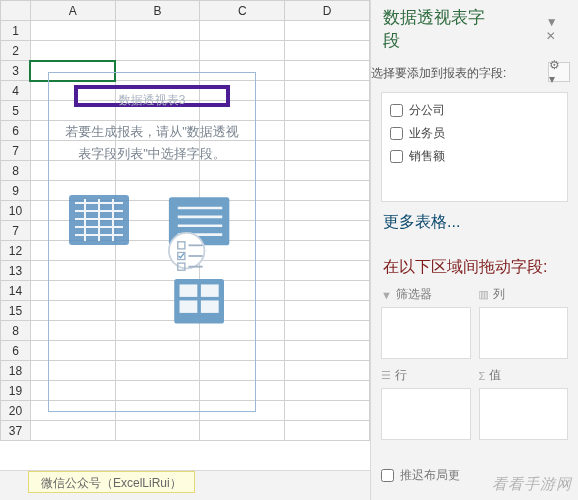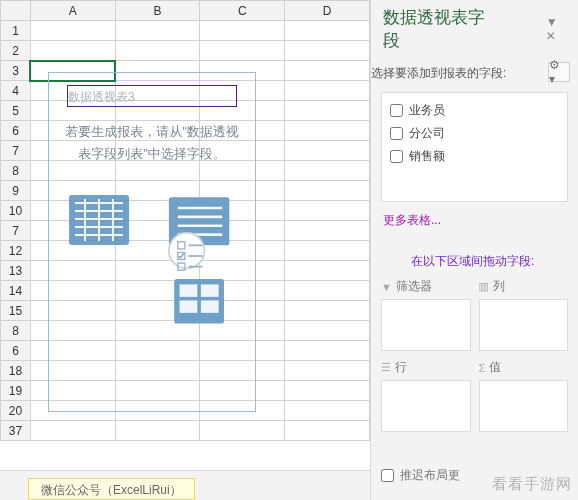--- a/index.html
+++ b/index.html
@@ -11,54 +11,54 @@
 .grid th, .grid td { border: 1px solid #d0d0d0; padding: 0; }
 .grid th { background: #f3f3f3; color: #333; font-weight: normal; font-size: 12px; height: 20px; }
 .grid th.corner { width: 30px; background: #f3f3f3; }
 .grid th.colh { width: 85px; }
 .grid td.rowh { background: #f3f3f3; text-align: center; font-size: 12px; color: #333; width: 30px; height: 20px; }
 .grid td.cell { background: #fff; height: 20px; }
 .grid td.cell.sel { outline: 2px solid #1a7b3e; outline-offset: -1px; background: #fff; }
 
 
 .pivot-ph { position: absolute; left: 48px; top: 72px; width: 208px; height: 340px; border: 1px solid #9db9d8; background: rgba(255,255,255,0.0); }
-.pivot-title { margin: 12px auto 14px; width: 170px; height: 22px; line-height: 22px; color: #aab4c0; font-size: 12px; border: 1px solid #4c1d95; }
+.pivot-title { margin: 12px auto 14px; width: 156px; height: 22px; line-height: 22px; text-align: center; color: #aab4c0; font-size: 12px; border: 4px solid #4c1d95; }
 .pivot-msg { text-align: center; color: #7b8591; font-size: 13px; line-height: 22px; padding: 0 12px 14px; }
 .pivot-illus { display: flex; justify-content: space-around; padding: 10px 8px; }
 .illus-svg { width: 80px; height: 150px; }
 
 
 .pane { position: absolute; right: 0; top: 0; width: 208px; height: 500px; background: #f3f3f3; border-left: 1px solid #d9d9d9; }
 .pane-hd { display: flex; align-items: center; justify-content: space-between; padding: 6px 8px 10px 12px; gap: 48px; }
 .pane-title { color: #2f6b3f; font-size: 17px; }
 .pane-close { color: #888; font-size: 12px; cursor: pointer; }
 .pane-sub { display: flex; align-items: flex-end; justify-content: space-between; padding: 0 8px 10px 0; font-size: 12px; color: #555; }
 .gear { width: 22px; height: 20px; border: 1px solid #cfcfcf; background: #f9f9f9; display: flex; align-items: center; justify-content: center; color: #777; font-size: 12px; cursor: pointer; }
 
 .fields { margin: 0 10px; background: #fff; border: 1px solid #dcdcdc; padding: 6px 6px 4px; min-height: 110px; }
 .field-row { display: flex; align-items: center; font-size: 12px; color: #444; padding: 3px 2px; cursor: pointer; }
 .field-row input { margin-right: 6px; }
-.more { font-size: 12px; color: #a21caf; padding: 10px 12px 16px; }
-
-.areas-lbl { font-size: 12px; color: #6d28d9; padding: 8px 12px 6px; margin-left: 28px; }
+.more { font-size: 16px; color: #0c4a6e; padding: 10px 12px 16px; }
+
+.areas-lbl { font-size: 16px; color: #7f1d1d; padding: 8px 12px 6px; }
 .areas { display: grid; grid-template-columns: 1fr 1fr; gap: 6px 8px; padding: 0 10px; }
 .area { }
 .area-h { font-size: 12px; color: #777; padding: 2px 0 4px; display: flex; align-items: center; gap: 4px; }
 .area-box { background: #fff; border: 1px solid #dcdcdc; height: 52px; }
 .area-icon { color: #aaa; font-size: 11px; }
 
 .pane-ft { position: absolute; bottom: 16px; left: 10px; right: 10px; display: flex; align-items: center; font-size: 12px; color: #777; }
 .pane-ft input { margin-right: 6px; }
 
 
-.tabs { position: absolute; left: 0; bottom: 0; width: 370px; height: 30px; background: #f3f3f3; border-top: 1px solid #d9d9d9; display: flex; align-items: flex-end; }
+.tabs { position: absolute; left: 0; bottom: 0; width: 370px; height: 30px; background: #f3f3f3; border-top: 1px solid #d9d9d9; display: flex; align-items: flex-start; }
 .tab { height: 22px; line-height: 22px; padding: 0 12px; font-size: 12px; color: #666; background: #fffde0; border: 1px solid #e5d877; margin-left: 28px; cursor: pointer; }
 
 
-.wm { position: absolute; right: 6px; bottom: 6px; font-size: 15px; color: rgba(0,0,0,0.28); pointer-events: none; letter-spacing: 1px; }
+.wm { position: absolute; right: 6px; bottom: 6px; font-size: 15px; color: rgba(0,0,0,0.28); font-style: italic; pointer-events: none; letter-spacing: 1px; }
 </style>
 </head>
 <body>
 
 <div class="sheet">
   <table class="grid">
     <tbody>
         <tr>
       <th class="corner"></th>
       <th class="colh">A</th>
@@ -273,25 +273,25 @@
     <span class="pane-close">▼ ✕</span>
   </div>
   <div class="pane-sub">
     <span>选择要添加到报表的字段:</span>
     <span class="gear">⚙ ▾</span>
   </div>
 
   <div class="fields">
     <label class="field-row">
       <input type="checkbox" style="">
-      <span>业务员</span>
+      <span>分公司</span>
     </label>
     <label class="field-row">
       <input type="checkbox" style="">
-      <span>分公司</span>
+      <span>业务员</span>
     </label>
     <label class="field-row">
       <input type="checkbox" style="">
       <span>销售额</span>
     </label>
   </div>
   <div class="more">更多表格...</div>
 
   <div class="areas-lbl">在以下区域间拖动字段:</div>
   <div class="areas">

